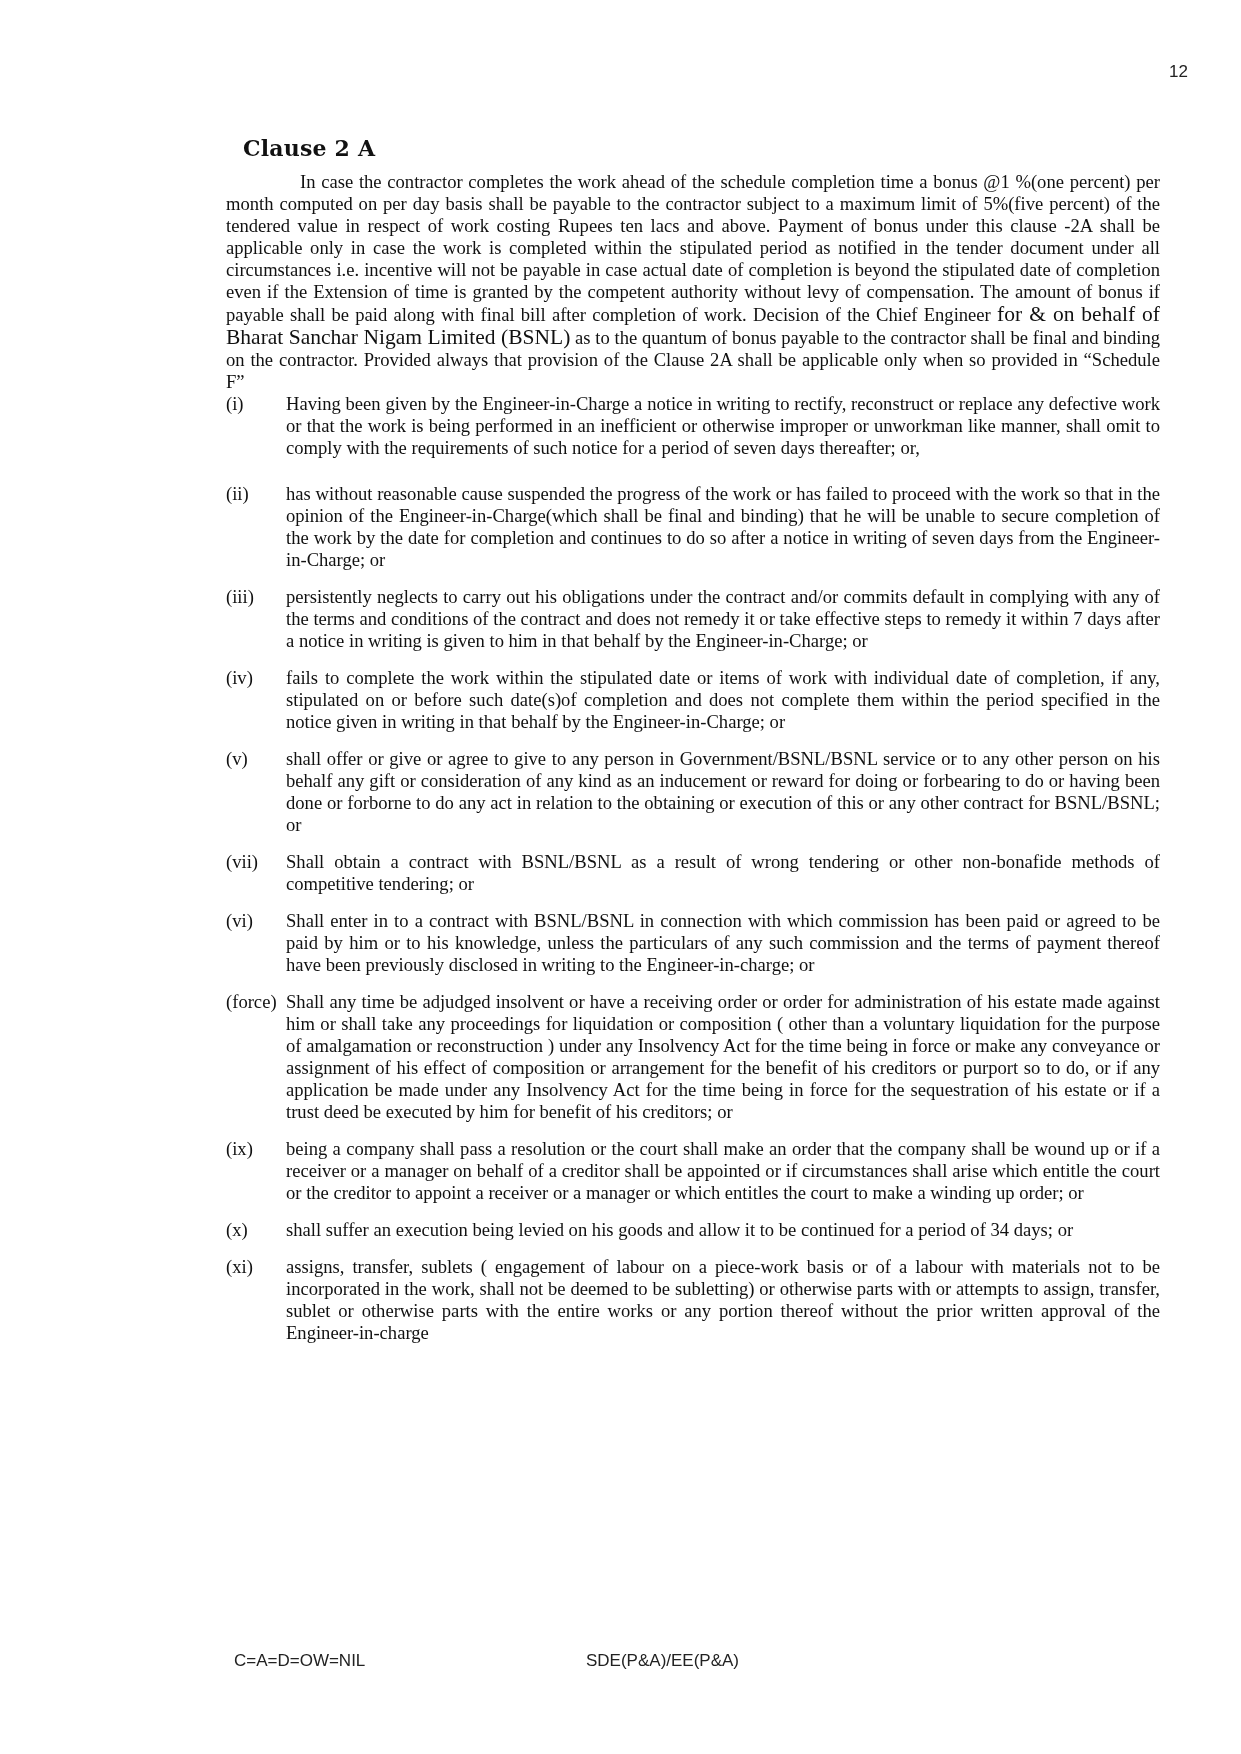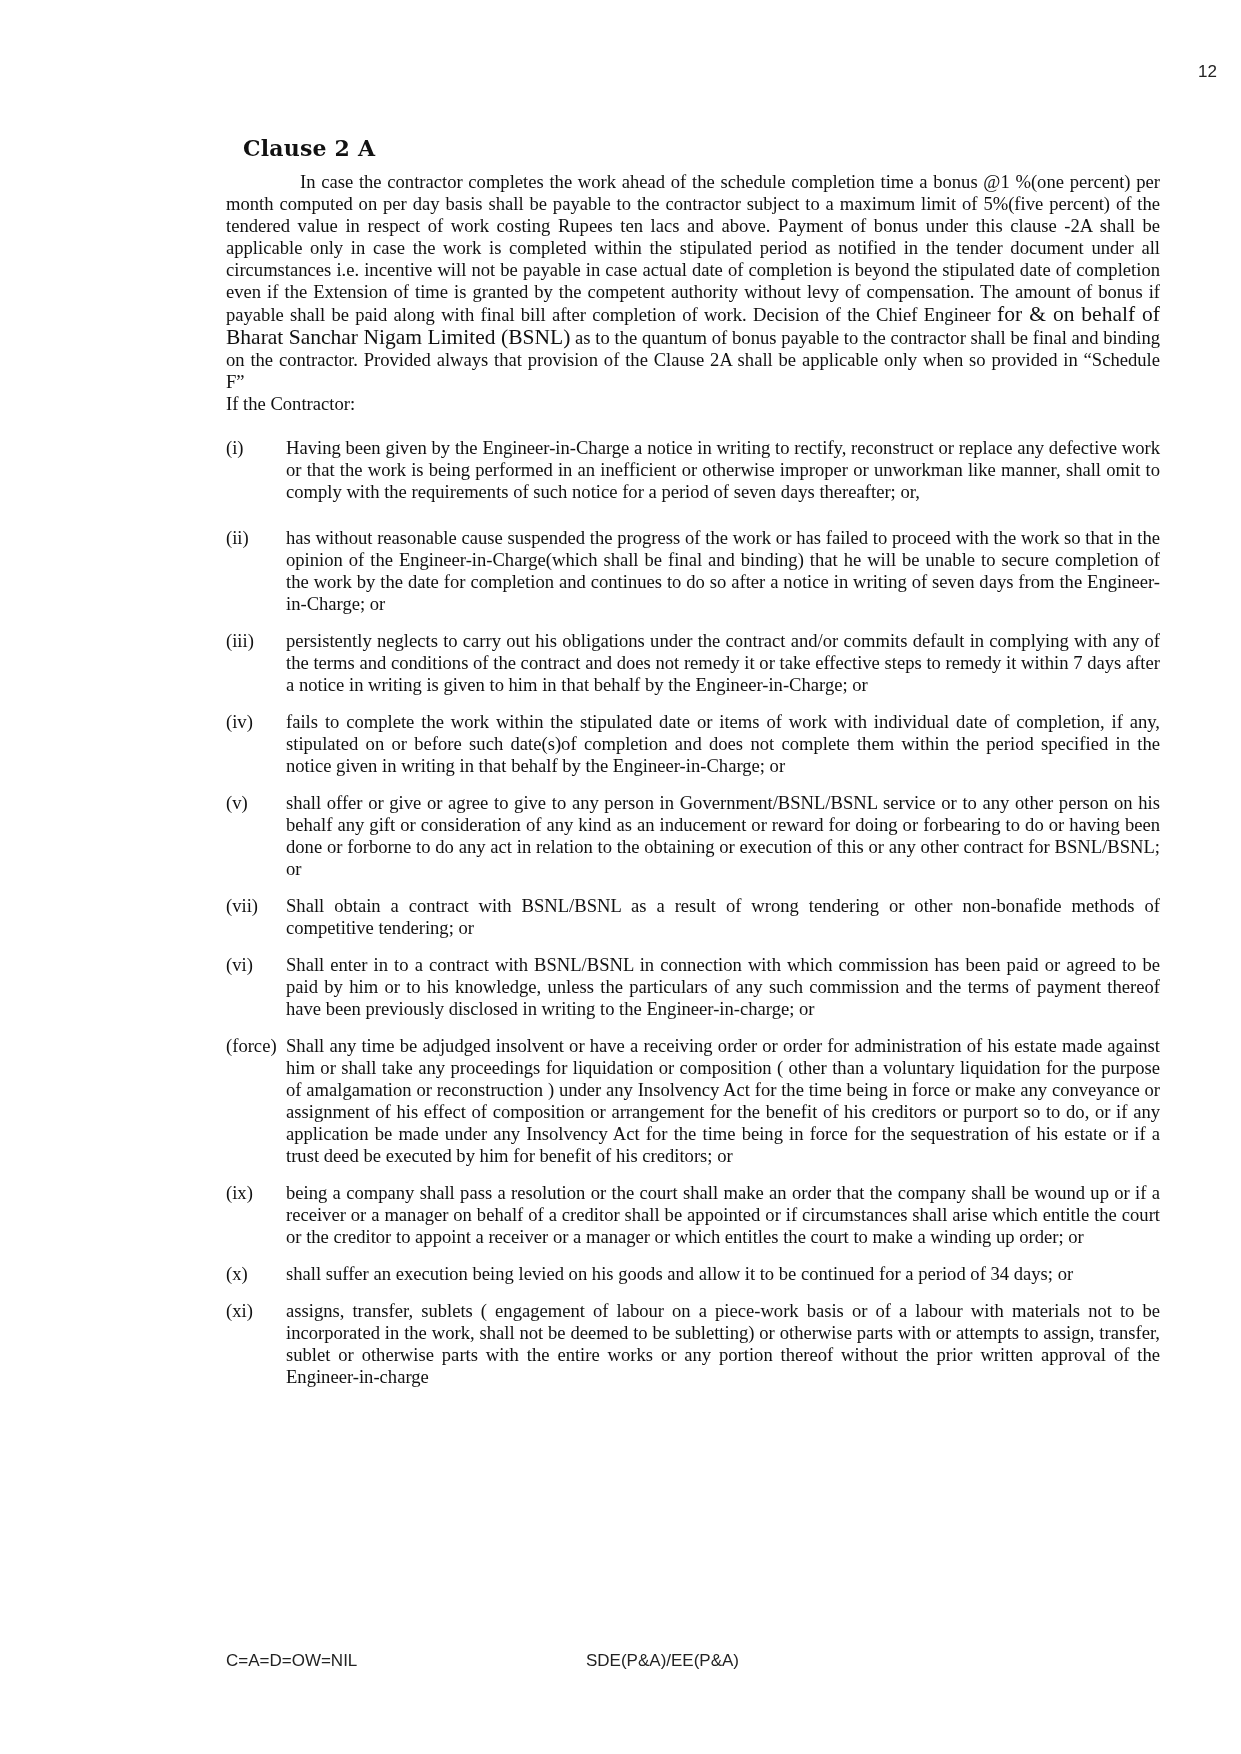--- a/index.html
+++ b/index.html
@@ -2,21 +2,21 @@
 <html><head>
   <meta charset="utf-8">
   <style>
     html, body { margin: 0; padding: 0; background: #ffffff; }
     body {
       width: 1241px; height: 1754px; position: relative; overflow: hidden;
       font-family: "DejaVu Serif", "Liberation Serif", serif;
       color: #111;
     }
     .page-number {
-      position: absolute; top: 62px; left: 1198px;
+      position: absolute; top: 62px; left: 1169px;
       font-family: "Liberation Sans", sans-serif; font-size: 17px; color: #222;
     }
     .content {
       position: absolute; left: 226px; top: 135px; width: 934px;
     }
     .clause-title {
       font-family: "DejaVu Serif", serif; font-weight: bold; font-size: 22px;
       margin: 0 0 10px 17px; letter-spacing: 0.2px;
     }
     .para {
@@ -40,34 +40,33 @@
       font-family: "Liberation Serif", serif; font-size: 18.6px; line-height: 22px;
     }
     .item-text {
       flex: 1; font-family: "Liberation Serif", serif; font-size: 18.6px;
       line-height: 22px; text-align: justify;
     }
     .footer {
       position: absolute; top: 1651px; left: 226px; width: 934px;
       font-family: "Liberation Sans", sans-serif; font-size: 17px; color: #222;
     }
-    .footer .left { position: absolute; left: 0; }
+    .footer .left { position: absolute; left: 8px; }
     .footer .center { position: absolute; left: 360px; }
   </style>
 </head>
 <body>
 
 <div class="page-number">12</div>
 
 <div class="content">
   <div class="clause-title">Clause 2 A</div>
   <p class="para"><span class="indent"></span><span>In case the contractor completes the work ahead of the schedule completion time a bonus @1 %(one percent) per month computed on per day basis shall be payable to the contractor subject to a maximum limit of 5%(five percent) of the tendered value in respect of work costing Rupees ten lacs and above. Payment of bonus under this clause -2A shall be applicable only in case the work is completed within the stipulated period as notified in the tender document under all circumstances i.e. incentive will not be payable in case actual date of completion is beyond the stipulated date of completion even if the Extension of time is granted by the competent authority without levy of compensation. The amount of bonus if payable shall be paid along with final bill after completion of work. Decision of the Chief Engineer </span><span class="big">for &amp; on behalf of Bharat Sanchar Nigam Limited (BSNL)</span><span> as to the quantum of bonus payable to the contractor shall be final and binding on the contractor. Provided always that provision of the Clause 2A shall be applicable only when so provided in “Schedule F”</span></p>
 
 
-  <p class="intro">If the Contractor:</p>
 
   <div>
     <div class="item gap-large">
       <div class="item-num">(i)</div>
       <div class="item-text">Having been given by the Engineer-in-Charge a notice in writing to rectify, reconstruct or replace any defective work or that the work is being performed in an inefficient or otherwise improper or unworkman like manner, shall omit to comply with the requirements of such notice for a period of seven days thereafter; or,</div>
     </div>
     <div class="item">
       <div class="item-num">(ii)</div>
       <div class="item-text">has without reasonable cause suspended the progress of the work or has failed to proceed with the work so that in the opinion of the Engineer-in-Charge(which shall be final and binding) that he will be unable to secure completion of the work by the date for completion and continues to do so after a notice in writing of seven days from the Engineer-in-Charge; or</div>
     </div>

